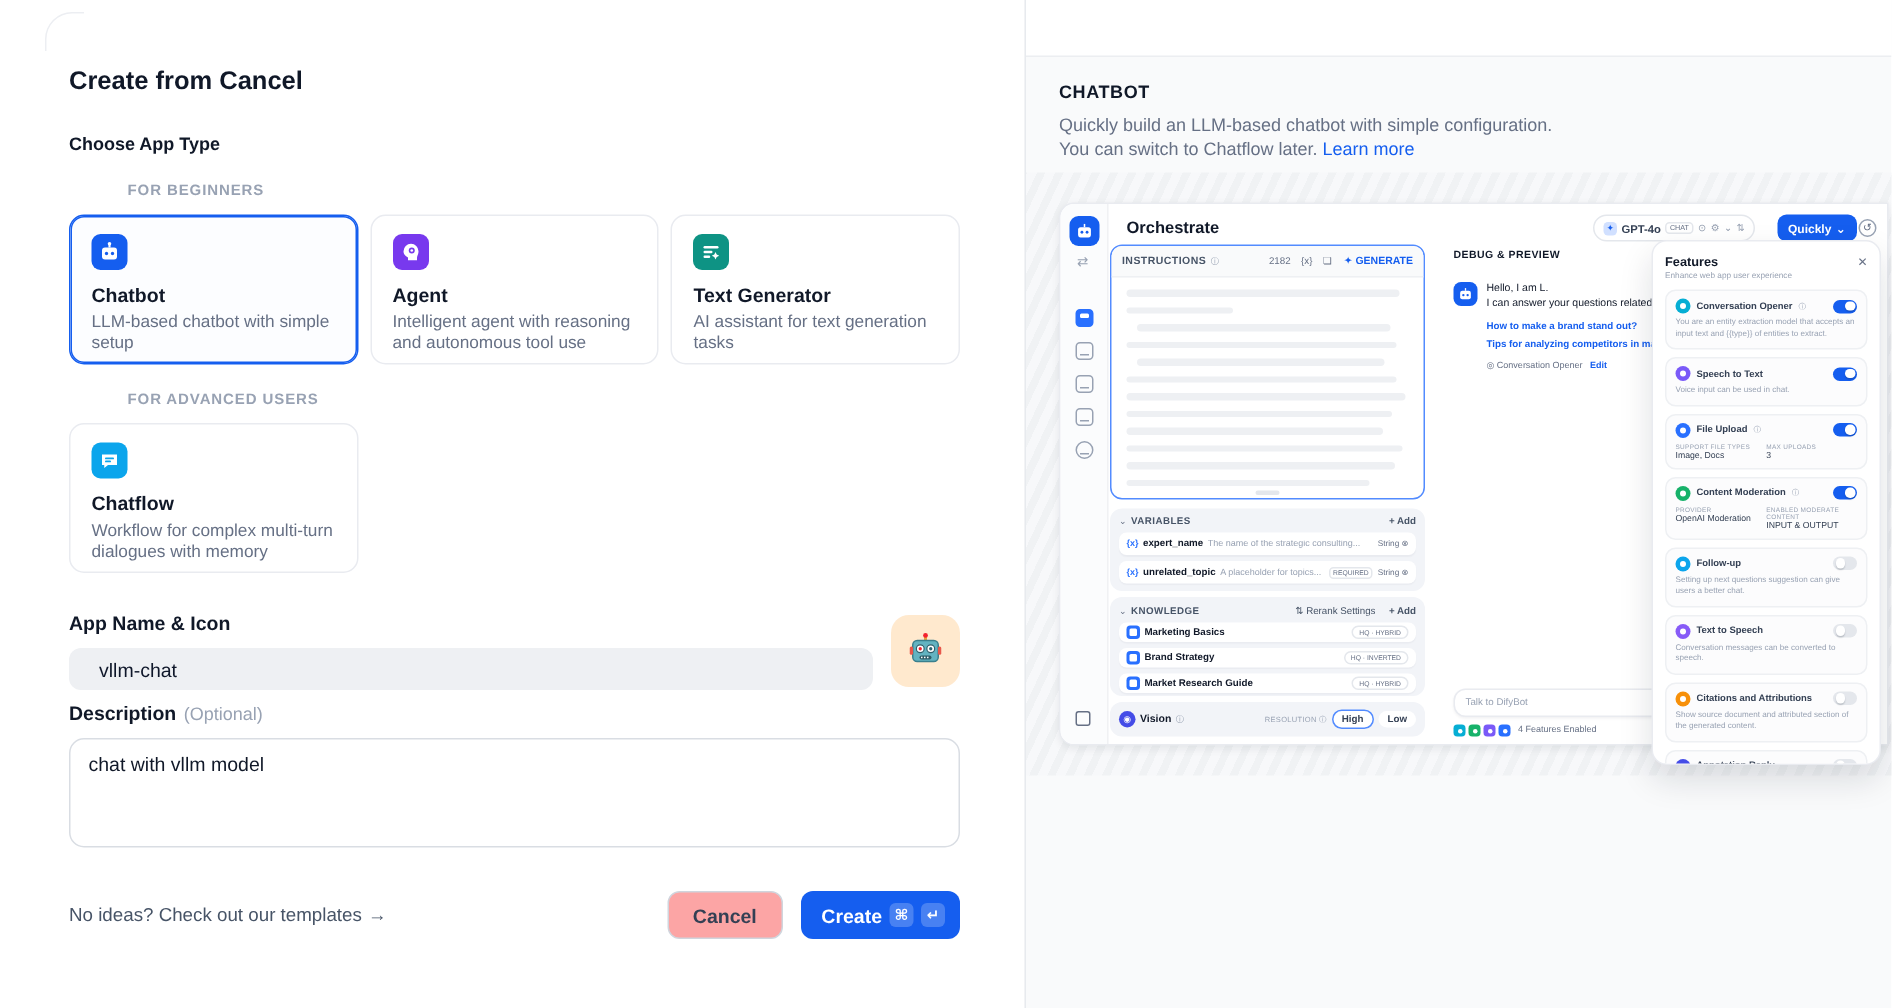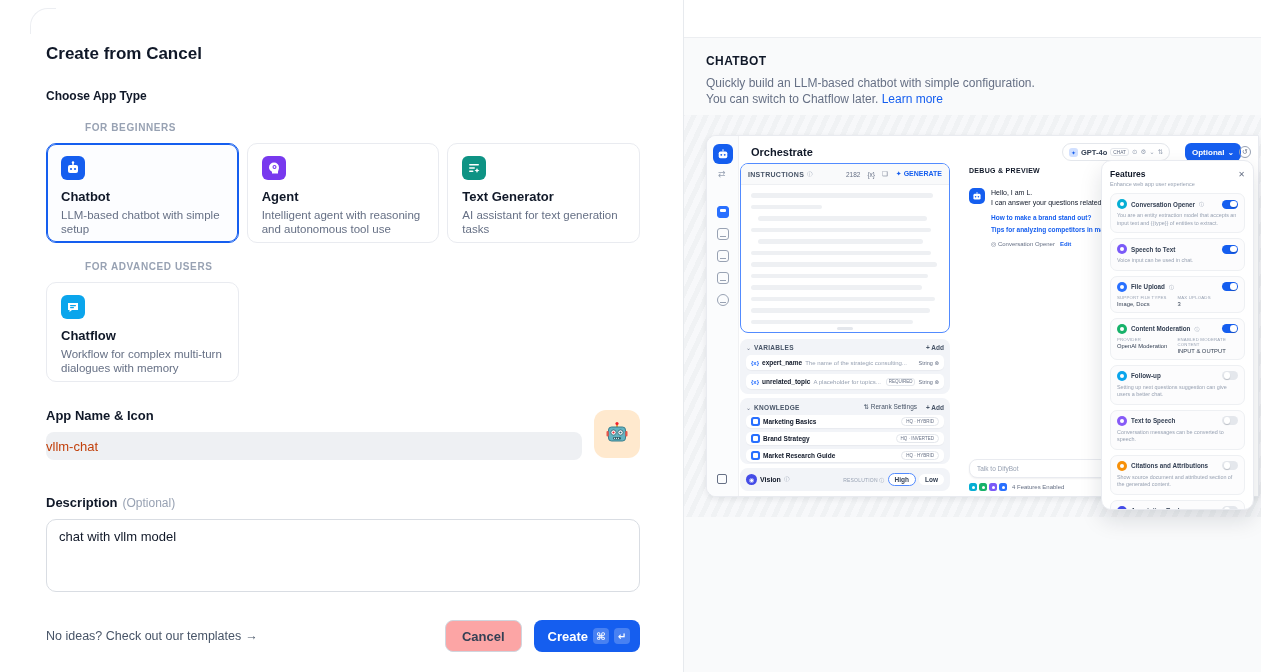--- a/index.html
+++ b/index.html
@@ -17,24 +17,24 @@
   .cards { margin-top:9px; display:grid; grid-template-columns:repeat(3,1fr); gap:8px; width:594px; }
   .card { background:#fff; border:1px solid #e9ebf0; border-radius:10px; padding:12px 14px; height:100px; cursor:pointer; }
   .card.selected { border:1px solid #155eef; box-shadow:0 0 0 1px #155eef inset; background:#fcfdff; }
   .card-icon { width:24px; height:24px; border-radius:6px; display:flex; align-items:center; justify-content:center; }
   .card-title { margin-top:9px; font-size:13px; font-weight:700; color:#101828; line-height:16px; }
   .card-desc { margin-top:3px; font-size:11.5px; color:#667085; line-height:14px; }
 
   .field-label { margin-top:26px; font-size:13px; font-weight:700; color:#101828; line-height:16px; }
   .name-row { margin-top:8px; display:flex; align-items:flex-start; width:594px; }
   .name-input { width:554px; height:28px; background:#eef0f3; border:none; border-radius:8px;
-    padding:0 0; font-size:13px; color:#c2410c; font-family:inherit; outline:none; }
+    padding:0 20px; font-size:13px; color:#0f172a; font-family:inherit; outline:none; }
   .emoji-tile { margin-left:12px; margin-top:-22px; width:48px; height:48px; border-radius:12px;
     background:#ffe9ce; display:flex; align-items:center; justify-content:center; cursor:pointer; }
-  .desc-label-row { margin-top:35px; display:flex; align-items:baseline; gap:5px; }
+  .desc-label-row { margin-top:8px; display:flex; align-items:baseline; gap:5px; }
   .optional { font-size:12px; color:#98a2b3; font-weight:400; }
   .desc-area { margin-top:8px; width:594px; height:73px; border:1px solid #d9dde3; border-radius:10px;
     background:#fff; padding:9px 12px; font-size:13px; color:#101828; font-family:inherit; resize:none; outline:none; line-height:16px; }
   .footer { margin-top:24px; width:594px; display:flex; align-items:center; justify-content:space-between; }
   .templates { font-size:12.5px; color:#475467; cursor:pointer; }
   .templates .arr { margin-left:4px; }
   .btns { display:flex; gap:12px; }
   .btn-cancel { height:32px; padding:0 16px; background:#fca5a5; border:1px solid #d0d5dd; border-radius:8px;
     font-size:13px; font-weight:600; color:#344054; cursor:pointer; font-family:inherit; }
   .btn-create { height:32px; padding:0 10px 0 14px; background:#155eef; border:none; border-radius:8px;
@@ -317,21 +317,21 @@
         <div class="m-modelpill">
           <span class="m-modeldot">✦</span>
           <span class="m-modelname">GPT-4o</span>
           <span class="m-chatbadge">CHAT</span>
           <span class="m-tinyicon">⊙</span>
           <span class="m-tinyicon">⚙</span>
           <span class="m-tinyicon">⌄</span>
           <span class="m-tinyicon">⇅</span>
         </div>
         <div class="m-publish">
-          <span>Optional</span>
+          <span>Quickly</span>
             <span>⌄</span>
         </div>
         <div class="m-clock">↺</div>
 
         <div class="m-instructions">
           <div class="m-ins-head">
             <span class="m-ins-title">INSTRUCTIONS</span>
             <span class="m-info">ⓘ</span>
             <span class="m-ins-count">2182</span>
             <span class="m-ins-ic">{x}</span>

